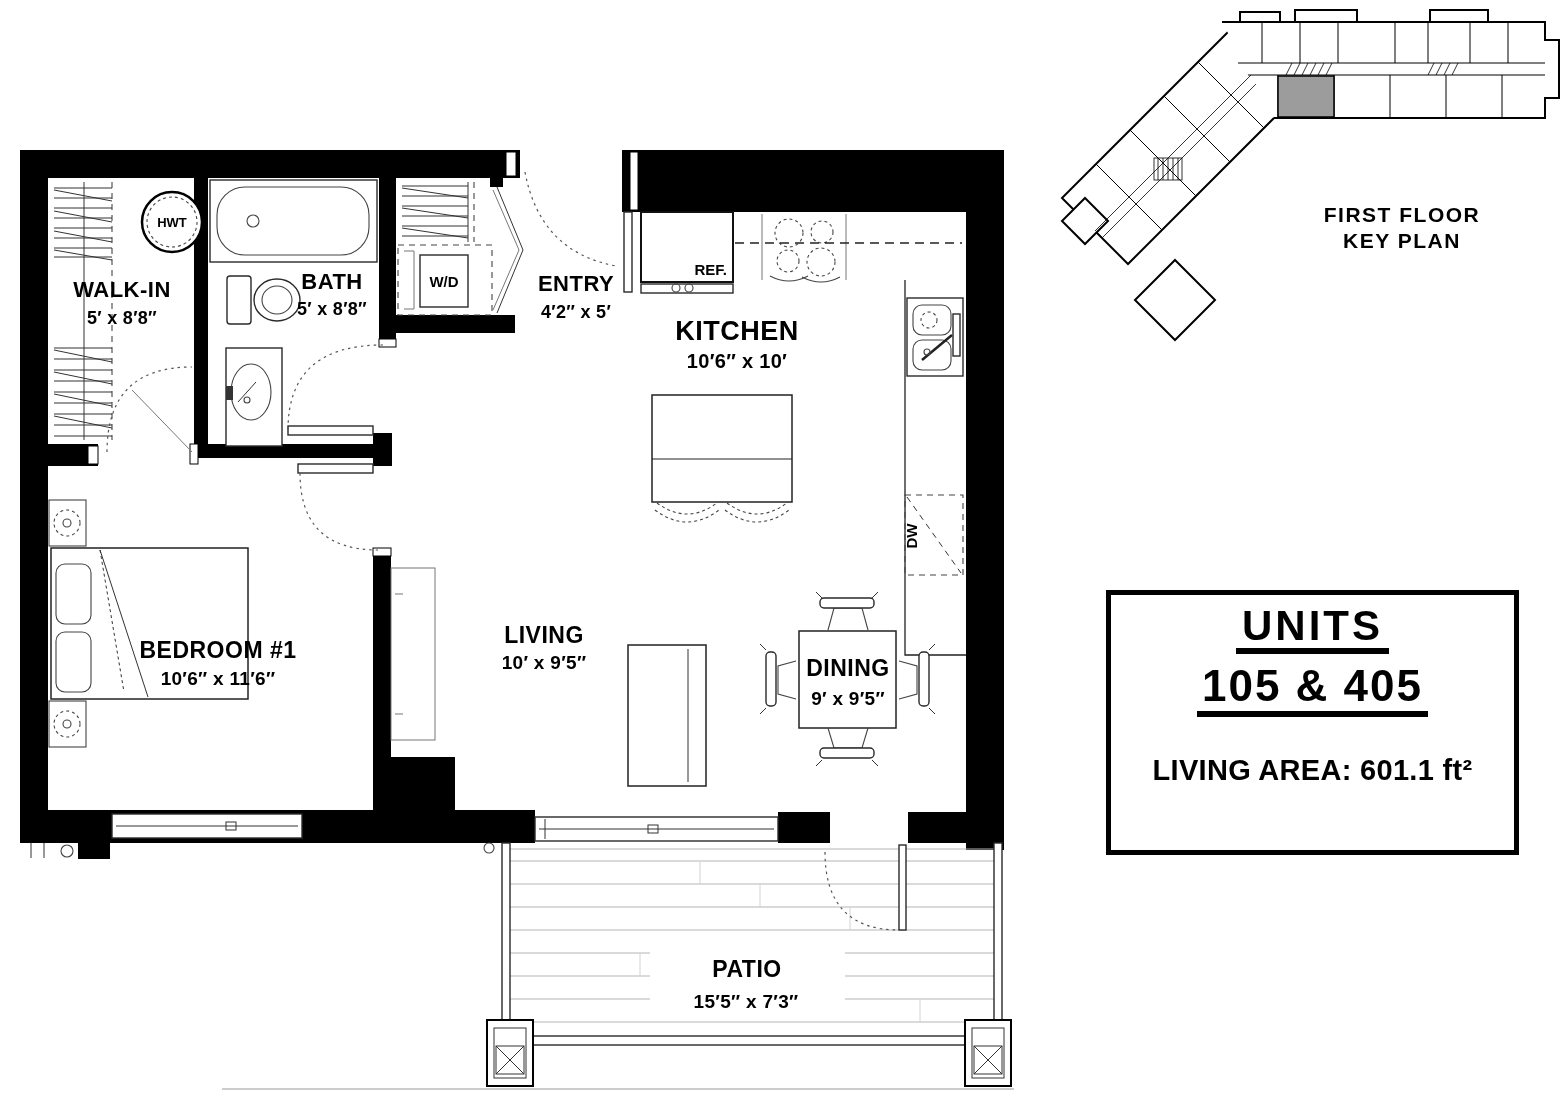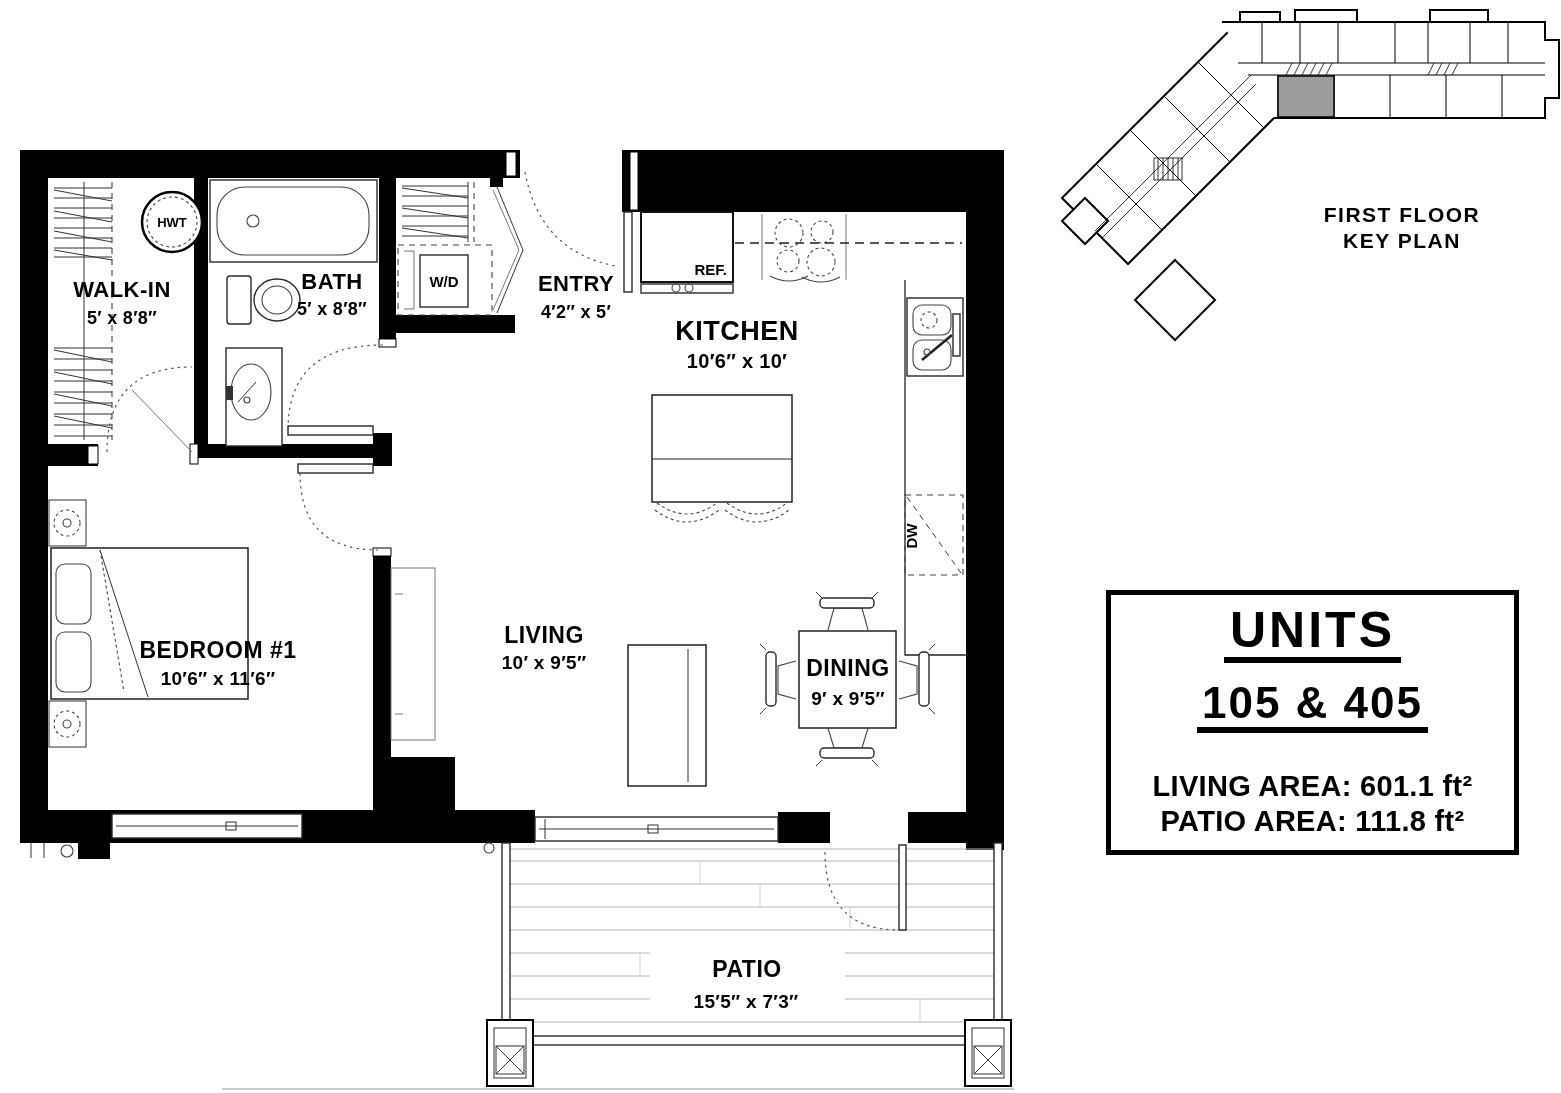--- a/index.html
+++ b/index.html
@@ -21,24 +21,24 @@
   .kpl{stroke:#000;stroke-width:1;fill:none}
   .kpt{stroke:#000;stroke-width:.8;fill:none}
   text{fill:#000}
   text.rn{font-weight:800;font-size:23px;text-anchor:middle;letter-spacing:.5px}
   text.rd{font-weight:800;font-size:19px;text-anchor:middle;letter-spacing:.3px}
   text.fl{font-weight:800;font-size:14px;text-anchor:middle}
   text.kt{font-weight:800;font-size:21px;text-anchor:middle;letter-spacing:1.5px}
   
   #info-box{position:absolute;left:1106px;top:590px;width:403px;height:255px;border:5px solid #000;
     background:#fff;display:flex;flex-direction:column;align-items:center;box-sizing:content-box}
-  .units-title{font-size:50px;font-weight:800;letter-spacing:3px;border-bottom:6px solid #000;
+  .units-title{font-size:42px;font-weight:800;letter-spacing:3px;border-bottom:6px solid #000;
     line-height:1.08;margin-top:8px;padding:0 6px}
   .units-numbers{font-size:44px;font-weight:800;letter-spacing:2px;border-bottom:6px solid #000;
-    line-height:1.1;margin-top:16px;padding:0 5px}
+    line-height:1.1;margin-top:8px;padding:0 5px}
   .area-line{font-size:29px;font-weight:800;letter-spacing:.3px;line-height:1.2;white-space:nowrap}
   .area-line.first{margin-top:36px}
 </style>
 </head>
 <body>
 
 <svg id="plan-svg" width="1561" height="1093" viewBox="0 0 1561 1093" xmlns="http://www.w3.org/2000/svg">
 
   <g>
     <rect class="w" x="20" y="150" width="500" height="28"></rect>
@@ -421,17 +421,13 @@
   </g>
 </svg>
 
 <div id="info-box">
   <div class="units-title">UNITS</div>
   <div class="units-numbers">105 &amp; 405</div>
   <div class="area-line first">
     <span>LIVING AREA:</span>
     <span>601.1 ft²</span>
   </div>
-  <div class="area-line">
-    <span>PATIO AREA:</span>
-    <span>111.8 ft²</span>
-  </div>
 </div>
 
 </body></html>

